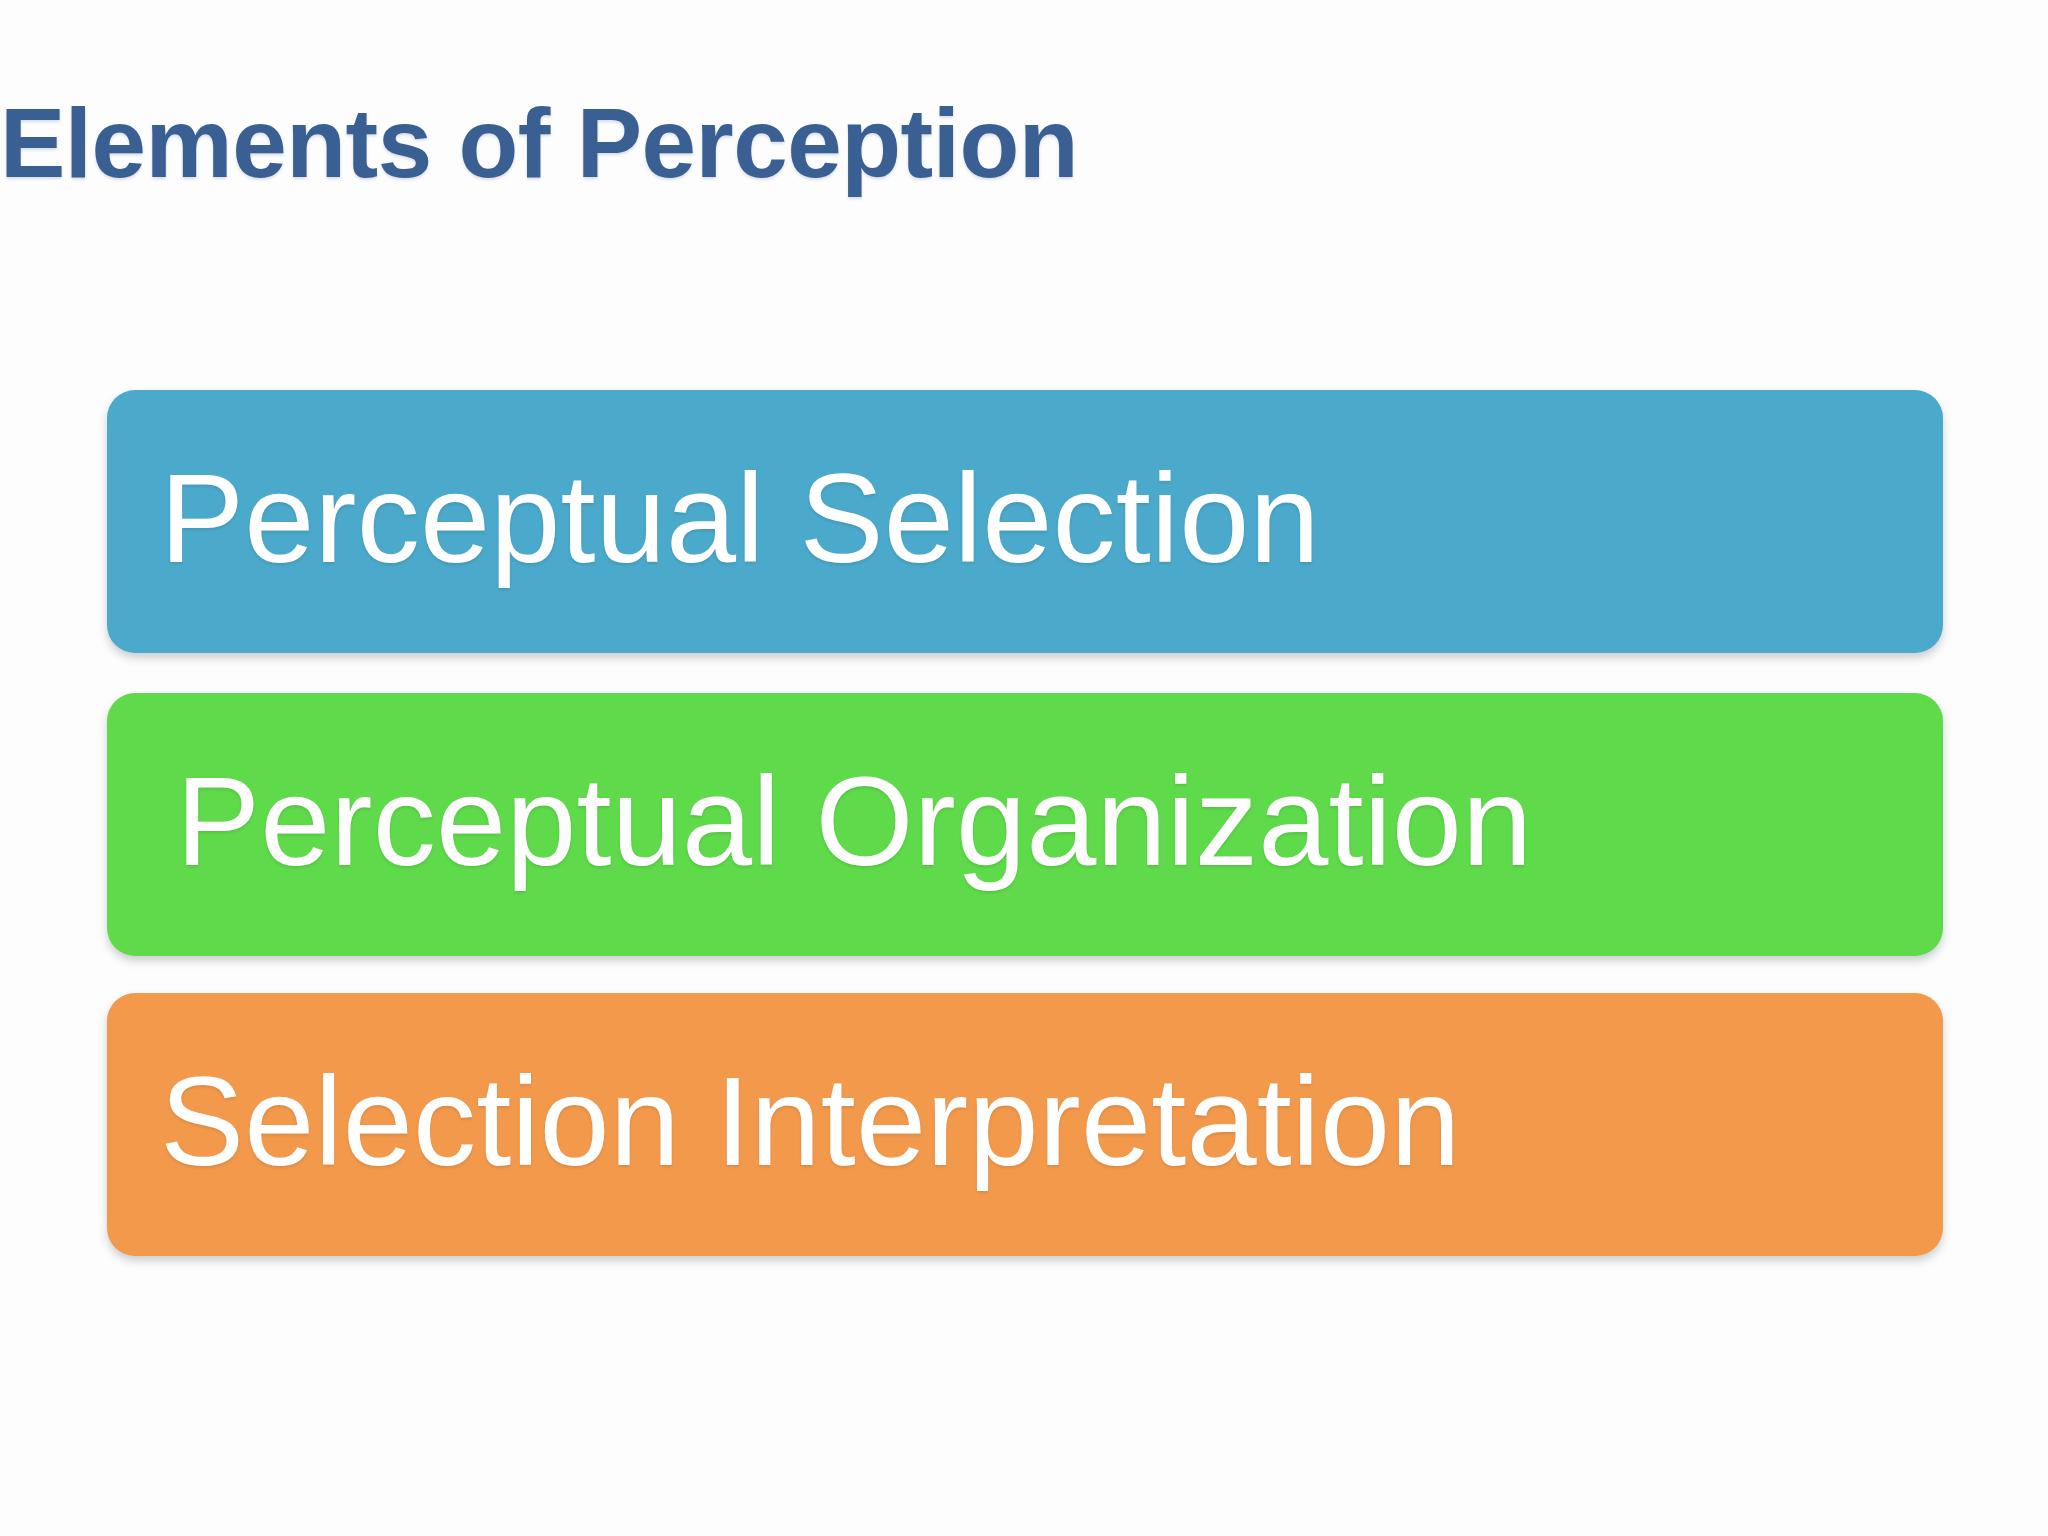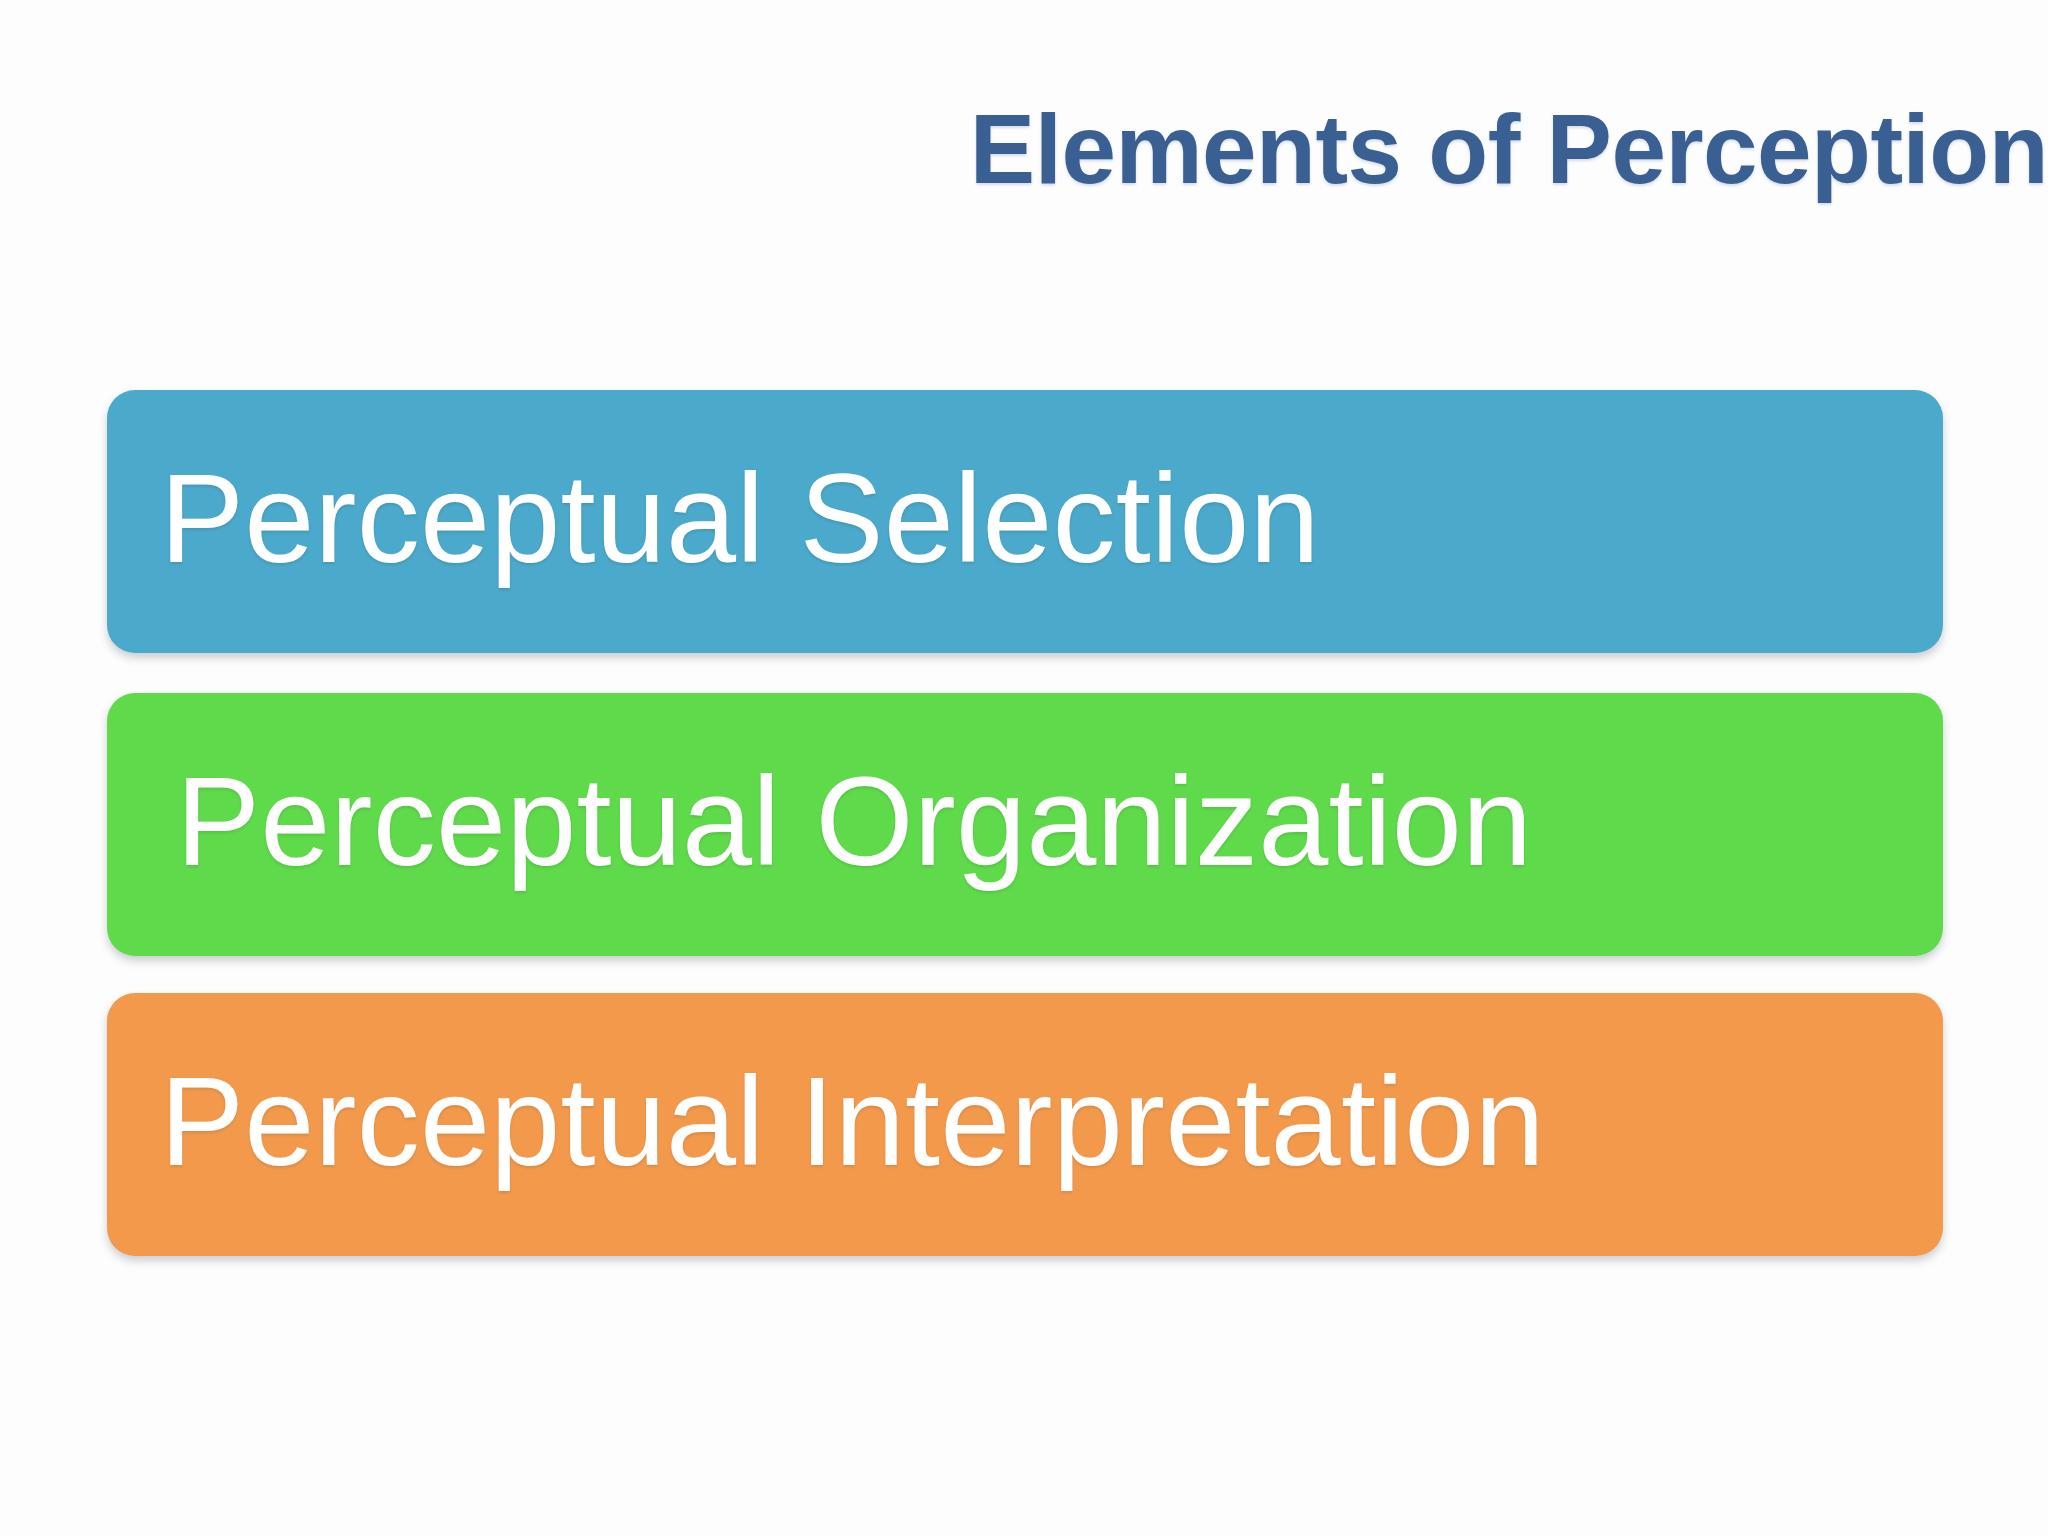--- a/index.html
+++ b/index.html
@@ -20,23 +20,23 @@
     width: 2048px;
     height: 1536px;
     background: #fdfdfd;
     box-sizing: border-box;
   }
 
   
   .slide-title {
     position: absolute;
     left: 0;
-    top: 98px;
+    top: 92px;
     width: 2048px;
-    text-align: right;
+    text-align: left;
     font-size: 98px;
     font-weight: 700;
     letter-spacing: -0.5px;
     color: #3a6093;
     line-height: 1.05;
     white-space: nowrap;
     text-shadow: 0 2px 3px rgba(120,140,170,0.28);
   }
 
   
@@ -86,18 +86,18 @@
 
     <div class="bar bar-1" style="background: rgb(75, 169, 203);">
       <span class="bar-label" style="color: rgb(255, 255, 255);">Perceptual Selection</span>
     </div>
 
     <div class="bar bar-2" style="background: rgb(94, 218, 74);">
       <span class="bar-label" style="color: rgb(255, 255, 255); margin-left: 16px;">Perceptual Organization</span>
     </div>
 
     <div class="bar bar-3" style="background: rgb(243, 153, 76);">
-      <span class="bar-label" style="color: rgb(255, 255, 255);">Perceptual Interpretation</span>
+      <span class="bar-label" style="color: rgb(255, 255, 255);">Selection Interpretation</span>
     </div>
 
   </div>
 
 </div>
 
 </body></html>

